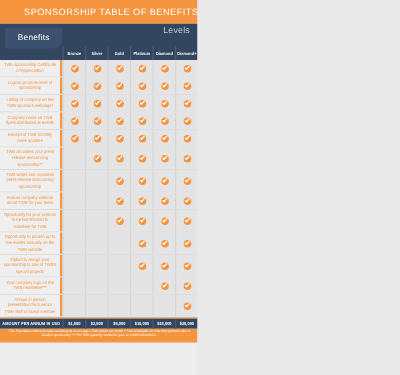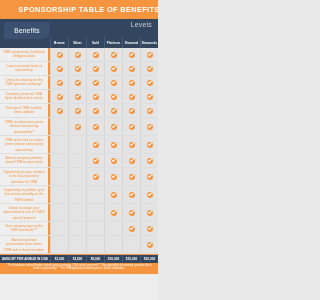--- a/index.html
+++ b/index.html
@@ -14,21 +14,21 @@
   
   .title-bar {
     height:19px;
     background:#f5953f;
     display:flex; align-items:center; justify-content:center;
   }
   .title-bar .t {
     color:#ffffff;
     font-size:7.4px;
     letter-spacing:0.35px;
-    font-weight:700;
+    font-weight:400;
     white-space:nowrap;
     margin-left:20px;
   }
 
   
   .head-band {
     position:relative;
     height:29px;
     background:#33465f;
   }

